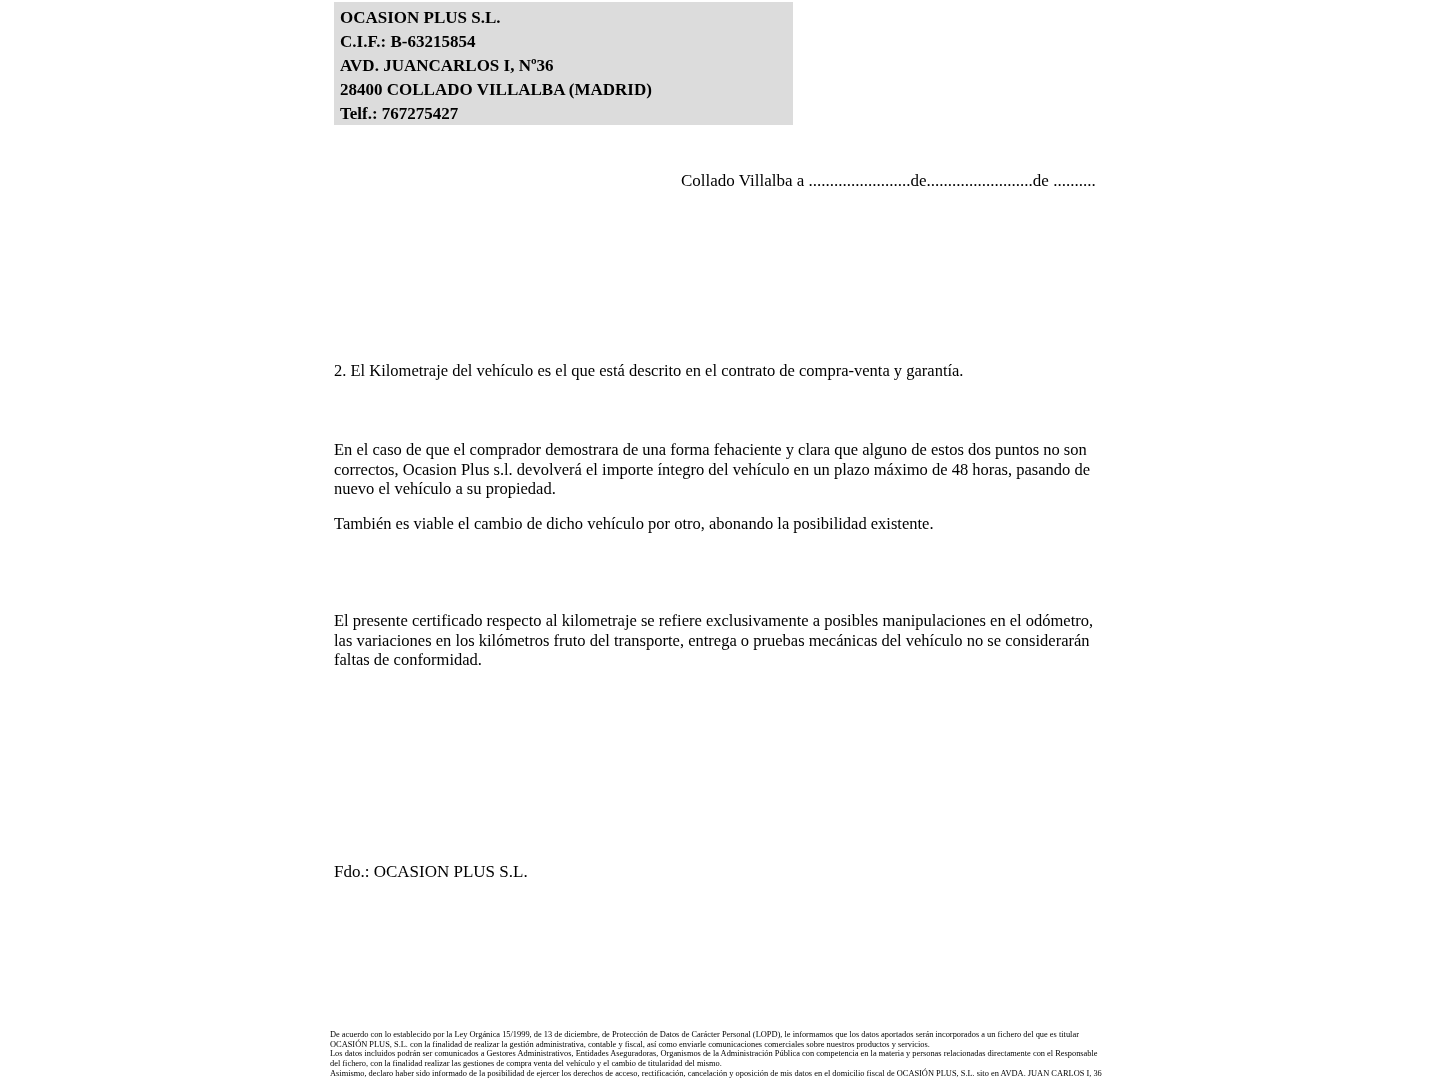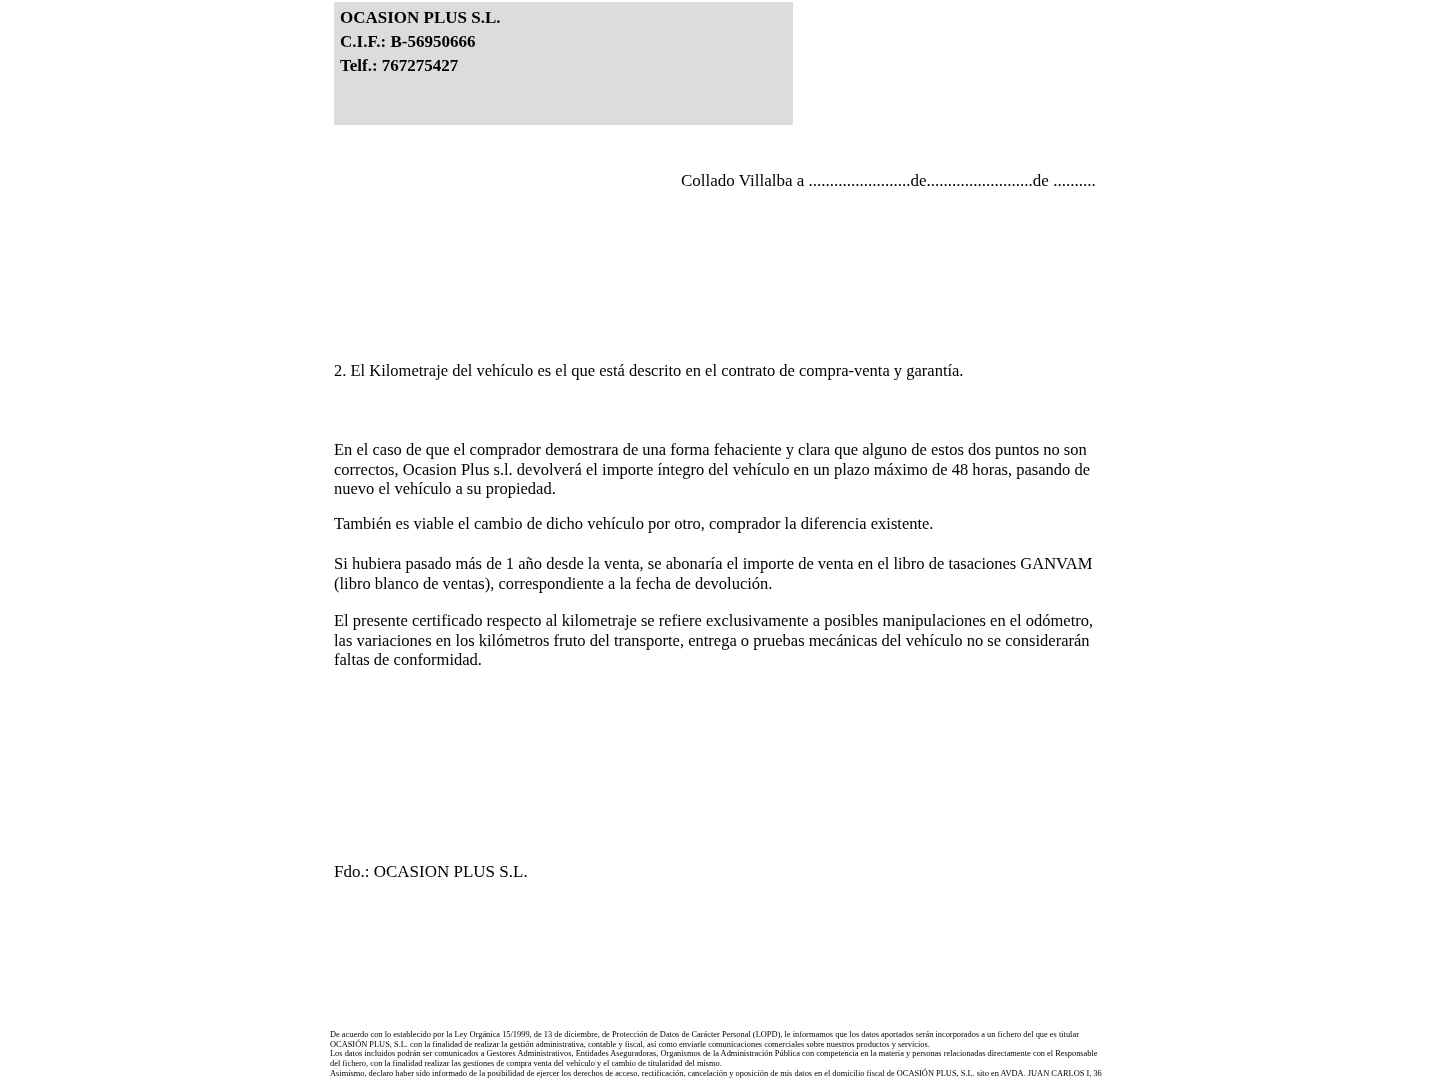--- a/index.html
+++ b/index.html
@@ -93,32 +93,33 @@
     margin-top: 11px;
   }
 </style>
 </head>
 <body>
 
 <div class="page">
 
   <div class="header-box">
     <div class="hline">OCASION PLUS S.L.</div>
-    <div class="hline">C.I.F.: B-56950666</div>
+    <div class="hline">C.I.F.: B-63215854</div>
+    <div class="hline">AVD. JUANCARLOS I, Nº36</div>
+    <div class="hline">28400 COLLADO VILLALBA (MADRID)</div>
     <div class="hline">Telf.: 767275427</div>
   </div>
 
   <div class="date-line">Collado Villalba a ........................de.........................de ..........</div>
 
 
   <div class="point point-2">2. El Kilometraje del vehículo es el que está descrito en el contrato de compra-venta y garantía.</div>
 
   <div class="para para-1">En el caso de que el comprador demostrara de una forma fehaciente y clara que alguno de estos dos puntos no son correctos, Ocasion Plus s.l. devolverá el importe íntegro del vehículo en un plazo máximo de 48 horas, pasando de nuevo el vehículo a su propiedad.</div>
-  <div class="para para-2">También es viable el cambio de dicho vehículo por otro, comprador la diferencia existente.</div>
-  <div class="para para-3">Si hubiera pasado más de 1 año desde la venta, se abonaría el importe de venta en el libro de tasaciones GANVAM (libro blanco de ventas), correspondiente a la fecha de devolución.</div>
+  <div class="para para-2">También es viable el cambio de dicho vehículo por otro, abonando la posibilidad existente.</div>
   <div class="para para-4">El presente certificado respecto al kilometraje se refiere exclusivamente a posibles manipulaciones en el odómetro, las variaciones en los kilómetros fruto del transporte, entrega o pruebas mecánicas del vehículo no se considerarán faltas de conformidad.</div>
 
   <div class="signature">Fdo.: OCASION PLUS S.L.</div>
 
   <div class="legal">
     <div>De acuerdo con lo establecido por la Ley Orgánica 15/1999, de 13 de diciembre, de Protección de Datos de Carácter Personal (LOPD), le informamos que los datos aportados serán incorporados a un fichero del que es titular OCASIÓN PLUS, S.L. con la finalidad de realizar la gestión administrativa, contable y fiscal, así como enviarle comunicaciones comerciales sobre nuestros productos y servicios.</div>
     <div>Los datos incluidos podrán ser comunicados a Gestores Administrativos, Entidades Aseguradoras, Organismos de la Administración Pública con competencia en la materia y personas relacionadas directamente con el Responsable del fichero, con la finalidad realizar las gestiones de compra venta del vehículo y el cambio de titularidad del mismo.</div>
     <div>Asimismo, declaro haber sido informado de la posibilidad de ejercer los derechos de acceso, rectificación, cancelación y oposición de mis datos en el domicilio fiscal de OCASIÓN PLUS, S.L. sito en AVDA. JUAN CARLOS I, 36 - 28400 COLLADO VILLALBA - MADRID. Inscrita en el Registro Mercantil de Madrid Tomo:150, Inscripción:1, Hoja:M 511731</div>
   </div>
 

